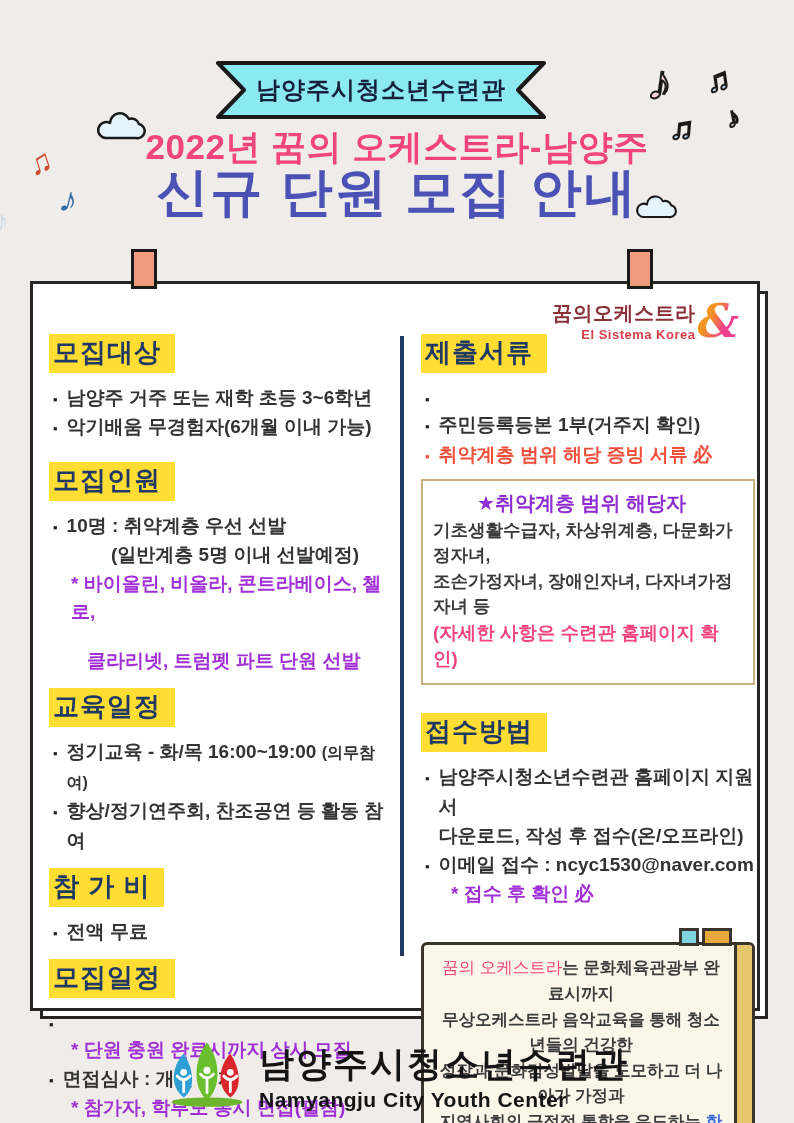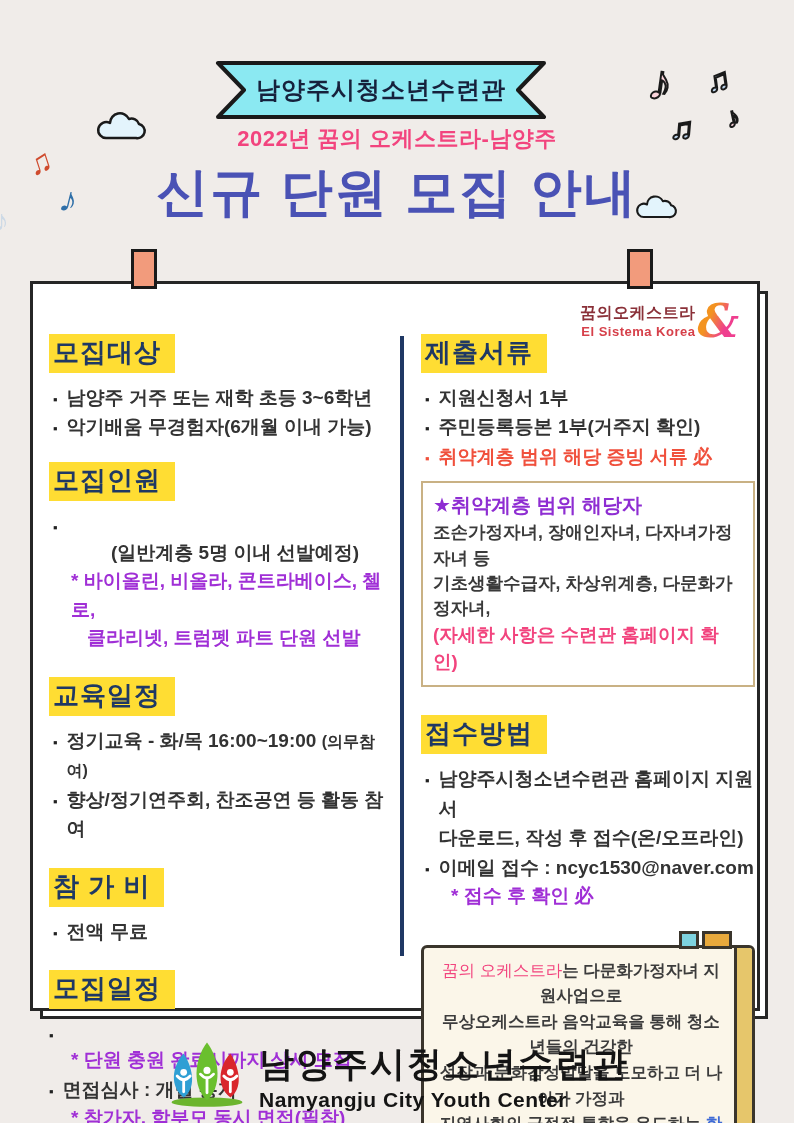--- a/index.html
+++ b/index.html
@@ -5,41 +5,41 @@
   html,body{margin:0;padding:0;}
   body{background:#f0ece9;font-family:"Liberation Sans","DejaVu Sans",sans-serif;}
   .page{position:relative;width:794px;height:1123px;background:#f0ece9;overflow:hidden;margin:0 auto;}
 
   
   .ribbon-wrap{position:absolute;left:215px;top:60px;width:332px;height:60px;}
   .ribbon-wrap svg{position:absolute;left:0;top:0;}
   .ribbon-text{position:absolute;left:0;top:0;width:100%;height:100%;display:flex;align-items:center;justify-content:center;
     font-size:24px;font-weight:800;color:#16213c;letter-spacing:1px;}
   .subtitle{position:absolute;left:0;top:124px;width:100%;text-align:center;
-    font-size:22px;font-weight:800;color:#f2447e;letter-spacing:0.5px;}
+    font-size:35px;font-weight:800;color:#f2447e;letter-spacing:0.5px;}
   .main-title{position:absolute;left:0;top:158px;width:100%;text-align:center;
     font-size:52px;font-weight:700;color:#4a52b5;letter-spacing:2px;}
 
   
   .note{position:absolute;line-height:1;}
   .note.outlined{-webkit-text-stroke:2px #1a1a1a;}
   .cloud{position:absolute;}
 
   
   .card{position:absolute;left:30px;top:281px;width:724px;height:724px;background:#fff;
     border:3px solid #262626;box-shadow:9px 9px 0 -4px #ffffff,9px 9px 0 -1px #262626;}
   .tab{position:absolute;width:20px;height:34px;background:#f29b7c;border:3px solid #1a1a1a;z-index:5;}
   .tab.left{left:131px;top:249px;}
   .tab.right{left:627px;top:249px;}
   .divider{position:absolute;left:367px;top:52px;width:4px;height:620px;background:#1f3864;}
 
   
   .els-logo{position:absolute;right:18px;top:10px;display:flex;align-items:center;gap:2px;}
   .els-texts{text-align:right;}
-  .els-name{font-size:16px;font-weight:800;color:#8a3038;letter-spacing:0.5px;}
+  .els-name{font-size:20px;font-weight:800;color:#8a3038;letter-spacing:0.5px;}
   .els-caption{font-size:13px;font-weight:700;color:#d6404a;letter-spacing:0.5px;}
   .els-amp{font-size:46px;font-weight:800;font-style:italic;font-family:"DejaVu Serif",serif;
     background:linear-gradient(115deg,#f39321 35%,#ef3f8f 65%);-webkit-background-clip:text;background-clip:text;
     color:transparent;-webkit-text-fill-color:transparent;}
 
   
   .col{position:absolute;top:50px;}
   .col-left{left:16px;width:346px;}
   .col-right{left:388px;width:334px;}
 
@@ -47,25 +47,25 @@
     padding:1px 14px 3px 4px;letter-spacing:1px;margin-bottom:10px;}
   .rows{font-size:19px;font-weight:600;color:#333;line-height:1.55;}
   .row{display:flex;align-items:flex-start;}
   .blt{flex:0 0 auto;font-size:13px;margin:7px 9px 0 4px;color:#222;}
   .blt.red{color:#f0503c;}
   .indent{padding-left:62px;}
   .small{font-size:16px;}
   .purple{color:#a02fd6;font-weight:700;}
   .pnote{padding-left:22px;line-height:1.5;}
   .red-text{color:#f0503c;}
-  .mt1{margin-top:20px;}.mt2{margin-top:24px;}.mt3{margin-top:28px;}
+  .mt1{margin-top:20px;}.mt2{margin-top:13px;}.mt3{margin-top:28px;}
 
   
   .vul-box{border:2px solid #c9b184;padding:8px 10px 10px 10px;margin-top:10px;line-height:1.45;}
-  .vul-title{color:#8e2dd2;font-size:20px;font-weight:800;}
+  .vul-title{color:#8e2dd2;font-size:20px;font-weight:800;margin-left:44px;}
   .vul-line{font-size:17.5px;font-weight:600;color:#3a3a3a;}
   .vul-pink{font-size:18.5px;font-weight:800;color:#f2447e;}
 
   
   .about-wrap{position:relative;margin-top:34px;}
   .clip{position:absolute;top:-14px;border:3px solid #3a352c;z-index:2;}
   .clip.cyan{left:258px;width:14px;height:12px;background:#7ed3df;}
   .clip.orange{left:281px;width:24px;height:12px;background:#e8a93c;}
   .about-box{position:relative;background:#fbf6e9;border:3px solid #3a352c;border-radius:6px;
     padding:10px 26px 10px 12px;text-align:center;font-size:16.5px;font-weight:600;color:#3c3c3c;line-height:1.55;}
@@ -134,24 +134,25 @@
         <div class="row">
           <span class="blt">▪</span>
           <span>악기배움 무경험자(6개월 이내 가능)</span>
         </div>
       </div>
 
       <div class="sec-h mt1">모집인원</div>
       <div class="rows">
         <div class="row">
           <span class="blt">▪</span>
+          <span>10명  :  취약계층 우선 선발</span>
         </div>
         <div class="indent">(일반계층 5명  이내 선발예정)</div>
         <div class="purple pnote">*  바이올린, 비올라, 콘트라베이스, 첼로,</div>
-        <div class="purple pnote" style="padding-left:38px;">클라리넷, 트럼펫 파트 단원 선발</div>
+        <div class="purple pnote" style="padding-left:38px;margin-top:20px;">클라리넷, 트럼펫 파트 단원 선발</div>
       </div>
 
       <div class="sec-h mt2">교육일정</div>
       <div class="rows">
         <div class="row">
           <span class="blt">▪</span>
           <span><span>정기교육  - 화/목 16:00~19:00 </span><span class="small">(의무참여)</span></span>
         </div>
         <div class="row">
           <span class="blt">▪</span>
@@ -182,36 +183,35 @@
 
       
     </div>
 
     <div class="col col-right">
 
       <div class="sec-h">제출서류</div>
       <div class="rows">
         <div class="row">
           <span class="blt">▪</span>
-          <span>지원신청서 1부</span>
         </div>
         <div class="row">
           <span class="blt">▪</span>
           <span>주민등록등본 1부(거주지 확인)</span>
         </div>
         <div class="row">
           <span class="blt red">▪</span>
           <span class="red-text">취약계층 범위 해당 증빙 서류 必</span>
         </div>
       </div>
 
       <div class="vul-box">
         <div class="vul-title">★취약계층 범위 해당자</div>
+        <div class="vul-line">기초생활수급자, 차상위계층, 다문화가정자녀,</div>
         <div class="vul-line">조손가정자녀, 장애인자녀, 다자녀가정 자녀 등</div>
-        <div class="vul-line">기초생활수급자, 차상위계층, 다문화가정자녀,</div>
         <div class="vul-pink">(자세한 사항은 수련관 홈페이지 확인)</div>
       </div>
 
       <div class="sec-h mt3">접수방법</div>
       <div class="rows">
         <div class="row">
           <span class="blt">▪</span>
           <span>
             <span>남양주시청소년수련관 홈페이지 지원서</span><br>
             <span>다운로드, 작성 후 접수(온/오프라인)</span>
@@ -222,21 +222,21 @@
           <span>이메일 접수 : ncyc1530@naver.com</span>
         </div>
         <div class="purple pnote" style="padding-left:30px;">*  접수 후 확인 必</div>
       </div>
 
       <div class="about-wrap">
         <div class="clip cyan"></div>
         <div class="clip orange"></div>
         <div class="about-box">
           <div class="about-strip"></div>
-          <span class="about-pink">꿈의 오케스트라</span><span>는 다문화가정자녀 지원사업으로</span><br>
+          <span class="about-pink">꿈의 오케스트라</span><span>는 문화체육관광부 완료시까지</span><br>
           <span>무상오케스트라 음악교육을 통해 청소년들의 건강한</span><br>
           <span>성장과 문화감성발달을 도모하고 더 나아가 가정과</span><br>
           <span>지역사회의 긍정적 통합을 유도하는 </span><span class="about-blue">한국형</span><br>
           
         </div>
       </div>
 
       
 
     </div>

